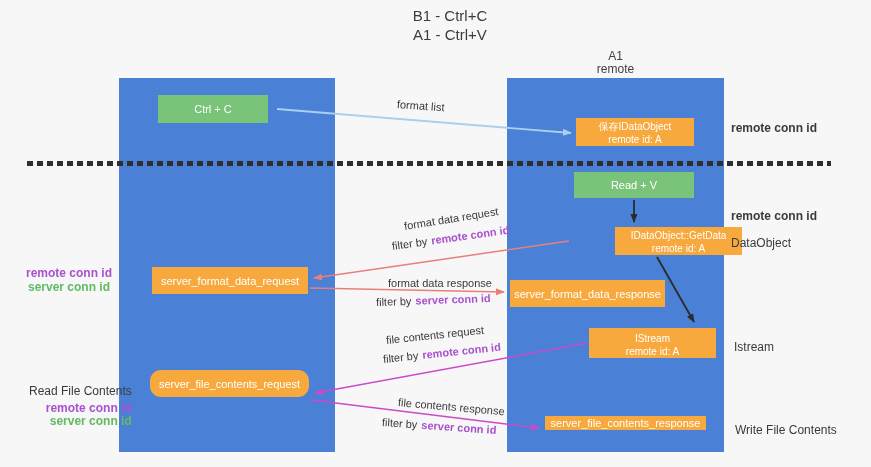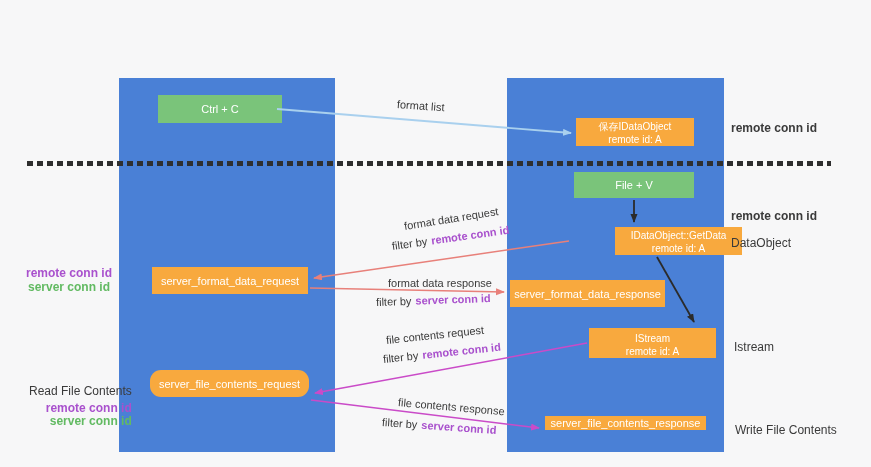--- a/index.html
+++ b/index.html
@@ -22,21 +22,21 @@
   
   #dashed-separator{position:absolute;left:27px;top:161px;width:804px;height:5px;
     background:repeating-linear-gradient(90deg,#2e2e2e 0 6px,transparent 6px 10px);z-index:3;}
 
   
   .box{position:absolute;display:flex;flex-direction:column;align-items:center;
        justify-content:center;color:#fff;text-align:center;z-index:4;font-size:11px;}
   .green{background:#7ac47a;}
   .orange{background:#f8a93e;}
   .two{font-size:10px;line-height:13px;justify-content:flex-end;}
-  #box-ctrl-c{left:158px;top:95px;width:124px;height:28px;}
+  #box-ctrl-c{left:158px;top:95px;width:110px;height:28px;}
   #box-save{left:576px;top:118px;width:118px;height:28px;}
   #box-ctrl-v{left:574px;top:172px;width:120px;height:26px;}
   #box-getdata{left:571px;top:227px;width:127px;height:28px;margin-left:44px;}
   #box-format-req{left:152px;top:267px;width:156px;height:27px;}
   #box-format-resp{left:510px;top:280px;width:155px;height:27px;}
   #box-istream{left:589px;top:328px;width:127px;height:30px;}
   #box-file-req{left:150px;top:370px;width:159px;height:27px;border-radius:11px;}
   #box-file-resp{left:545px;top:416px;width:161px;height:14px;}
 
   
@@ -68,21 +68,29 @@
   #side-write{left:735px;top:423px;}
   #side-left-mid{left:26px;top:266px;line-height:14px;text-align:center;}
   #side-left-bottom{left:29px;top:385px;line-height:13px;text-align:right;}
   #side-left-bottom .first{margin-bottom:4px;}
 </style>
 </head>
 <body>
 
 <div id="canvas">
 
+  <div class="title">
+    <div>B1 - Ctrl+C</div>
+    <div>A1 - Ctrl+V</div>
+  </div>
 
+  <div class="col-header" id="hdr-right">
+    <div>A1</div>
+    <div>remote</div>
+  </div>
 
   <div class="col" id="col-left"></div>
   <div class="col" id="col-right"></div>
 
   <div id="dashed-separator"></div>
 
   <svg id="arrows" width="871" height="467">
     <defs>
       <marker id="m-blue" markerWidth="10" markerHeight="8" refX="8" refY="3.5" orient="auto" markerUnits="userSpaceOnUse">
         <path d="M0,0 L9,3.5 L0,7 Z" fill="#a9d0ee"></path>
@@ -107,21 +115,21 @@
   </svg>
 
   <div class="box green" id="box-ctrl-c">
     <span>Ctrl + C</span>
   </div>
   <div class="box orange two" id="box-save">
     <div>保存IDataObject</div>
     <div>remote id: A</div>
   </div>
   <div class="box green" id="box-ctrl-v">
-    <span>File + V</span>
+    <span>Read + V</span>
   </div>
   <div class="box orange two" id="box-getdata">
     <div>IDataObject::GetData</div>
     <div>remote id: A</div>
   </div>
   <div class="box orange" id="box-format-req">
     <span>server_format_data_request</span>
   </div>
   <div class="box orange" id="box-format-resp">
     <span>server_format_data_response</span>

